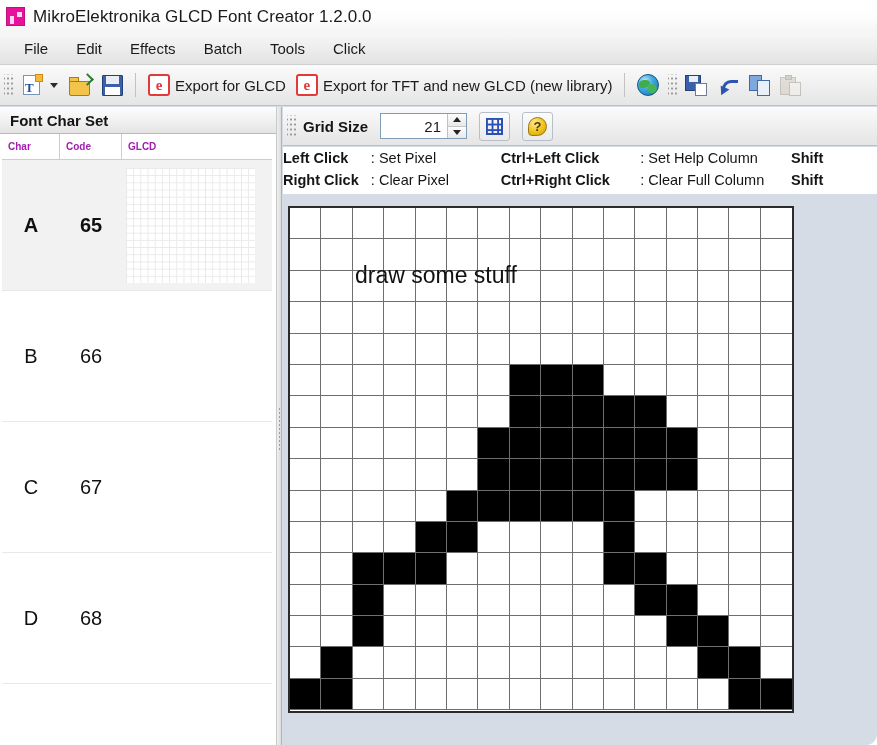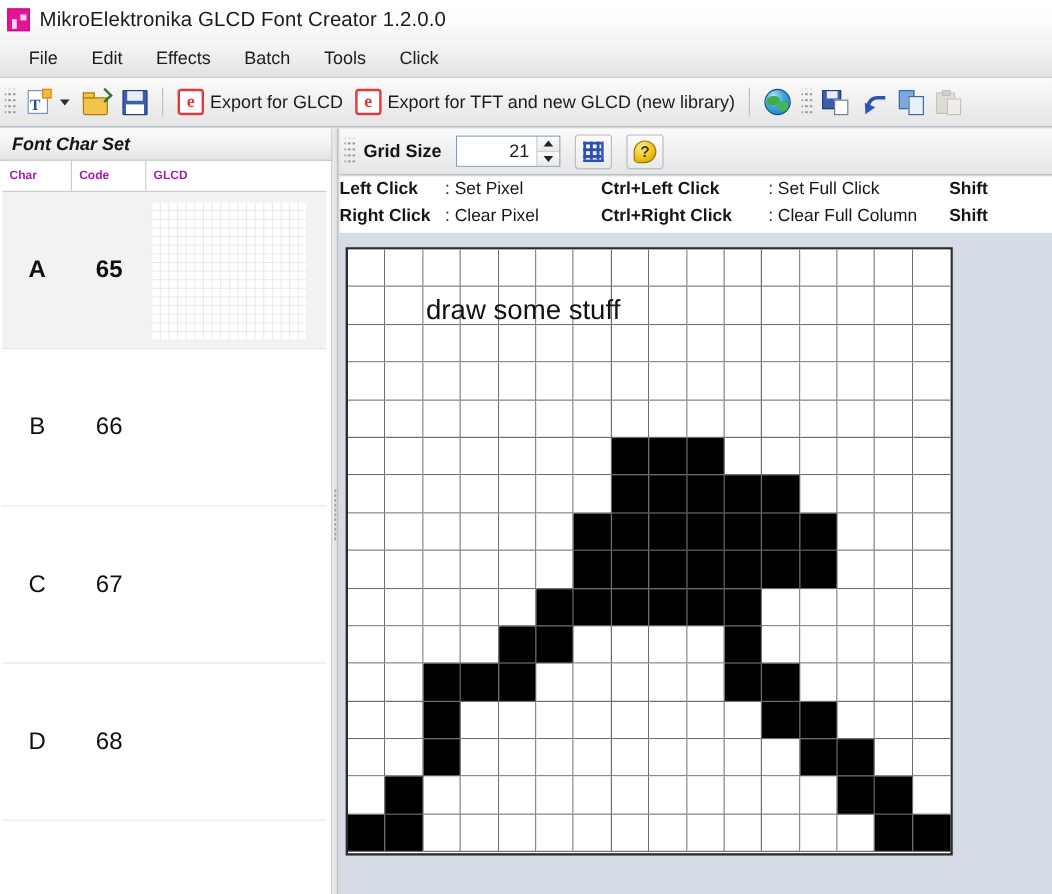--- a/index.html
+++ b/index.html
@@ -7,20 +7,21 @@
     margin: 0; padding: 0;
     width: 877px; height: 745px;
     overflow: hidden;
     background: #ffffff;
     font-family: "Liberation Sans", sans-serif;
   }
   #app {
     position: relative;
     width: 877px; height: 745px;
     background: #d6dce5;
+    border-radius: 11px;
   }
 
   
   .titlebar {
     position: absolute; left: 0; top: 0; width: 877px; height: 33px;
     background: linear-gradient(to bottom, #ffffff 0%, #fdfdfd 55%, #f4f4f4 100%);
     display: flex; align-items: center; gap: 8px;
     padding-left: 6px;
   }
   .app-icon {
@@ -195,21 +196,21 @@
   .left-panel {
     position: absolute; left: 0; top: 107px; width: 282px; height: 638px;
     background: #ffffff;
   }
   .panel-header {
     height: 27px; width: 282px;
     background: linear-gradient(to bottom, #fdfdfd 0%, #f1f1f1 52%, #e4e4e4 100%);
     border-bottom: 1px solid #b9b9b9;
     display: flex; align-items: center; padding-left: 10px;
   }
-  .panel-header-text { font-size: 15px; font-weight: bold; color: #141414; font-style: italic; }
+  .panel-header-text { font-size: 15px; font-weight: bold; color: #141414; }
 
   .grid-head {
     display: flex; height: 26px; width: 270px; margin-left: 2px;
     background: #ffffff; border-bottom: 1px solid #cdcdcd;
   }
   .gh-cell {
     font-size: 10px; color: #a21caf; display: flex; align-items: center;
     padding-left: 6px; border-right: 1px solid #cdcdcd; font-weight: bold;
   }
   .gh-char { width: 58px; }
@@ -338,21 +339,21 @@
     width: 502.4px; height: 502.4px;
   }
   .cell {
     border-right: 1px solid #6e6e6e;
     border-bottom: 1px solid #6e6e6e;
     background: #ffffff;
   }
   .cell.on { background: #000000; }
   .cell:nth-child(16n) { border-right: none; }
   .canvas-text {
-    position: absolute; left: 65px; top: 37px;
+    position: absolute; left: 65px; top: 54px;
     font-size: 23px; color: #111111; white-space: nowrap;
     pointer-events: none; font-family: "Liberation Sans", sans-serif;
   }
 </style>
 </head>
 <body>
 
 <div id="app">
 
   <div class="titlebar">
@@ -516,21 +517,21 @@
           <span>?</span>
         </span>
       </div>
     </div>
 
     <div class="hints">
       <div class="hint-row">
         <span class="hint-k hk1">Left Click</span>
         <span class="hint-v hv1">: Set Pixel</span>
         <span class="hint-k hk2">Ctrl+Left Click</span>
-        <span class="hint-v hv2">: Set Full Click</span>
+        <span class="hint-v hv2">: Set Help Column</span>
         <span class="hint-k hk3">Shift</span>
       </div>
       <div class="hint-row">
         <span class="hint-k hk1">Right Click</span>
         <span class="hint-v hv1">: Clear Pixel</span>
         <span class="hint-k hk2">Ctrl+Right Click</span>
         <span class="hint-v hv2">: Clear Full Column</span>
         <span class="hint-k hk3">Shift</span>
       </div>
     </div>

